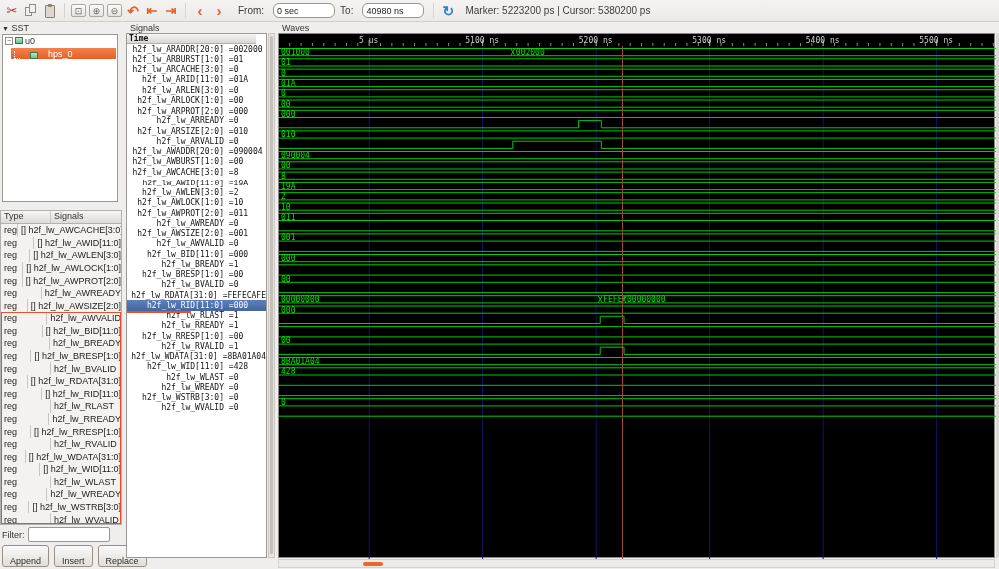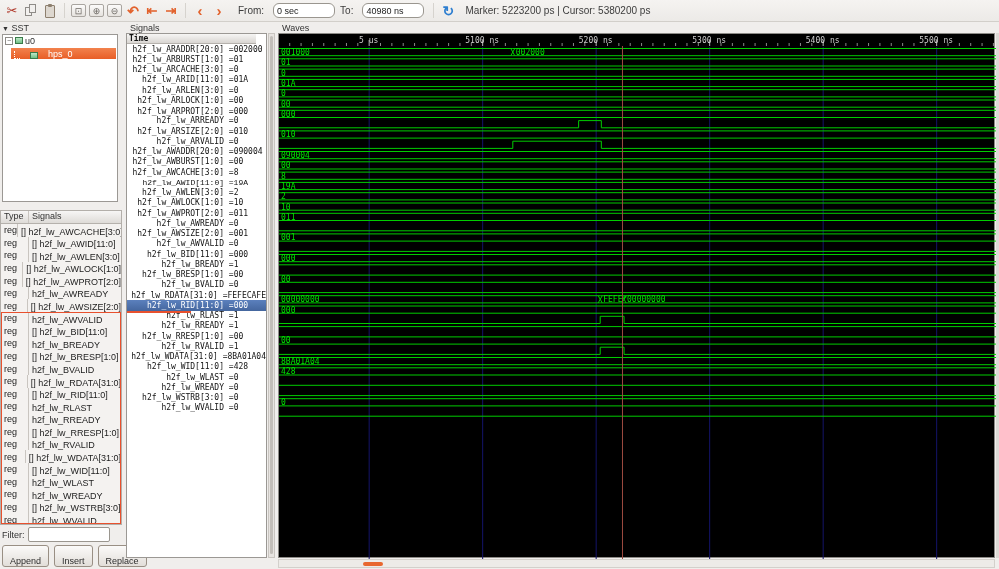--- a/index.html
+++ b/index.html
@@ -44,22 +44,22 @@
     background:linear-gradient(#f2824d,#e85e27); color:#fff; display:flex;
     align-items:flex-end; gap:10px; font-size:9px; padding-left:2px; }
   .branch { width:6px; height:8px; border-left:1px dotted #777; border-bottom:1px dotted #777; margin-left:1px; }
   .tree-sel .branch { border-color:#fff; }
 
   .sig-table { position:absolute; left:0; top:210px; width:122px; height:315px;
     background:#f4f2f0; border:1px solid #b3afaa; overflow:hidden; }
   .sig-table-header { height:13px; background:linear-gradient(#f7f6f5,#dedbd7);
     border-bottom:1px solid #b5b1ac; display:flex; font-size:9px; color:#333; }
   .sig-table-header span { padding:0 3px; }
-  .col-type { width:28px; border-right:1px solid #c9c5c0; }
-  .table-row { display:flex; height:12.58px; align-items:flex-end; font-size:9px; color:#1c1c1c; }
+  .col-type { width:50px; border-right:1px solid #c9c5c0; }
+  .table-row { display:flex; height:12.58px; align-items:center; font-size:9px; color:#1c1c1c; }
   .table-row .col-type { padding-left:3px; color:#222; height:100%; display:flex; align-items:center; }
   .table-row .col-sig { padding-left:3px; white-space:nowrap; }
   .table-sel-rect { position:absolute; left:0; top:100px; width:120px; height:212px;
     border:1px solid #e8512e; pointer-events:none; }
 
   .filter-row { position:absolute; left:2px; top:527px; display:flex; align-items:center; gap:3px; }
   .filter-label { font-size:9px; color:#333; }
   .filter-input { width:82px; height:15px; border:1px solid #9a968f; border-radius:2px; background:#fff; }
   .btn-row { position:absolute; left:2px; top:545px; display:flex; gap:5px; }
   .gtk-btn { height:17px; padding:10px 7px; font-size:9px; color:#2e2e2e;

